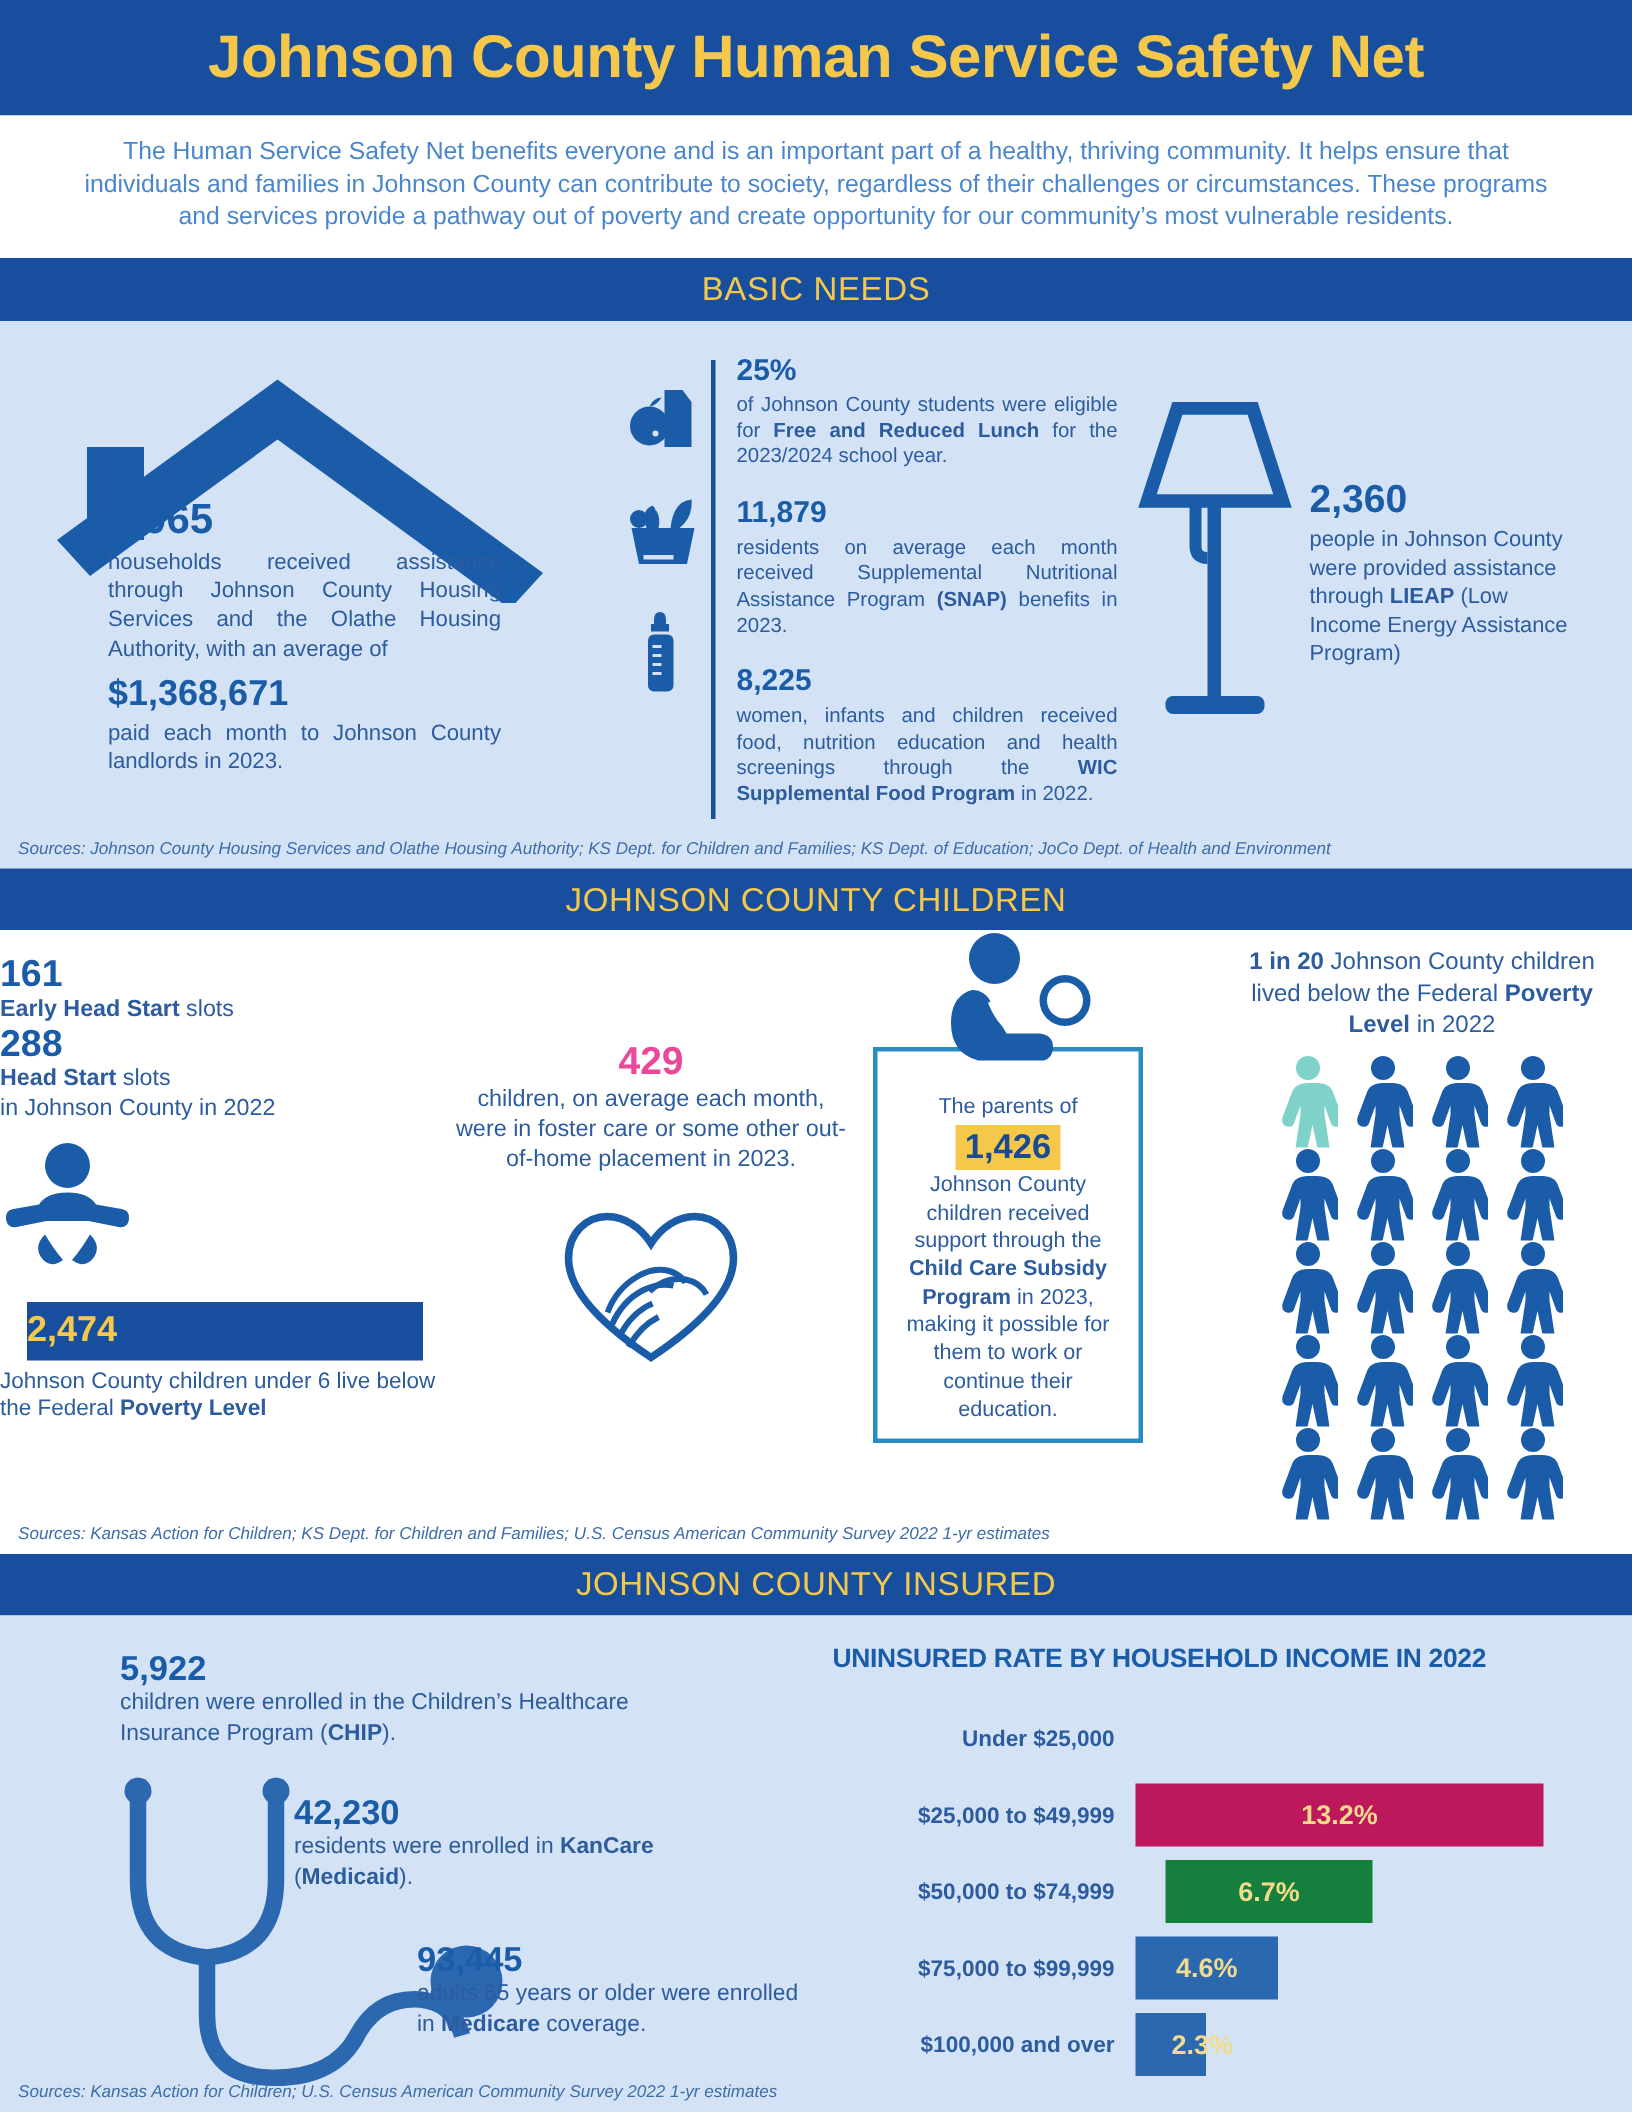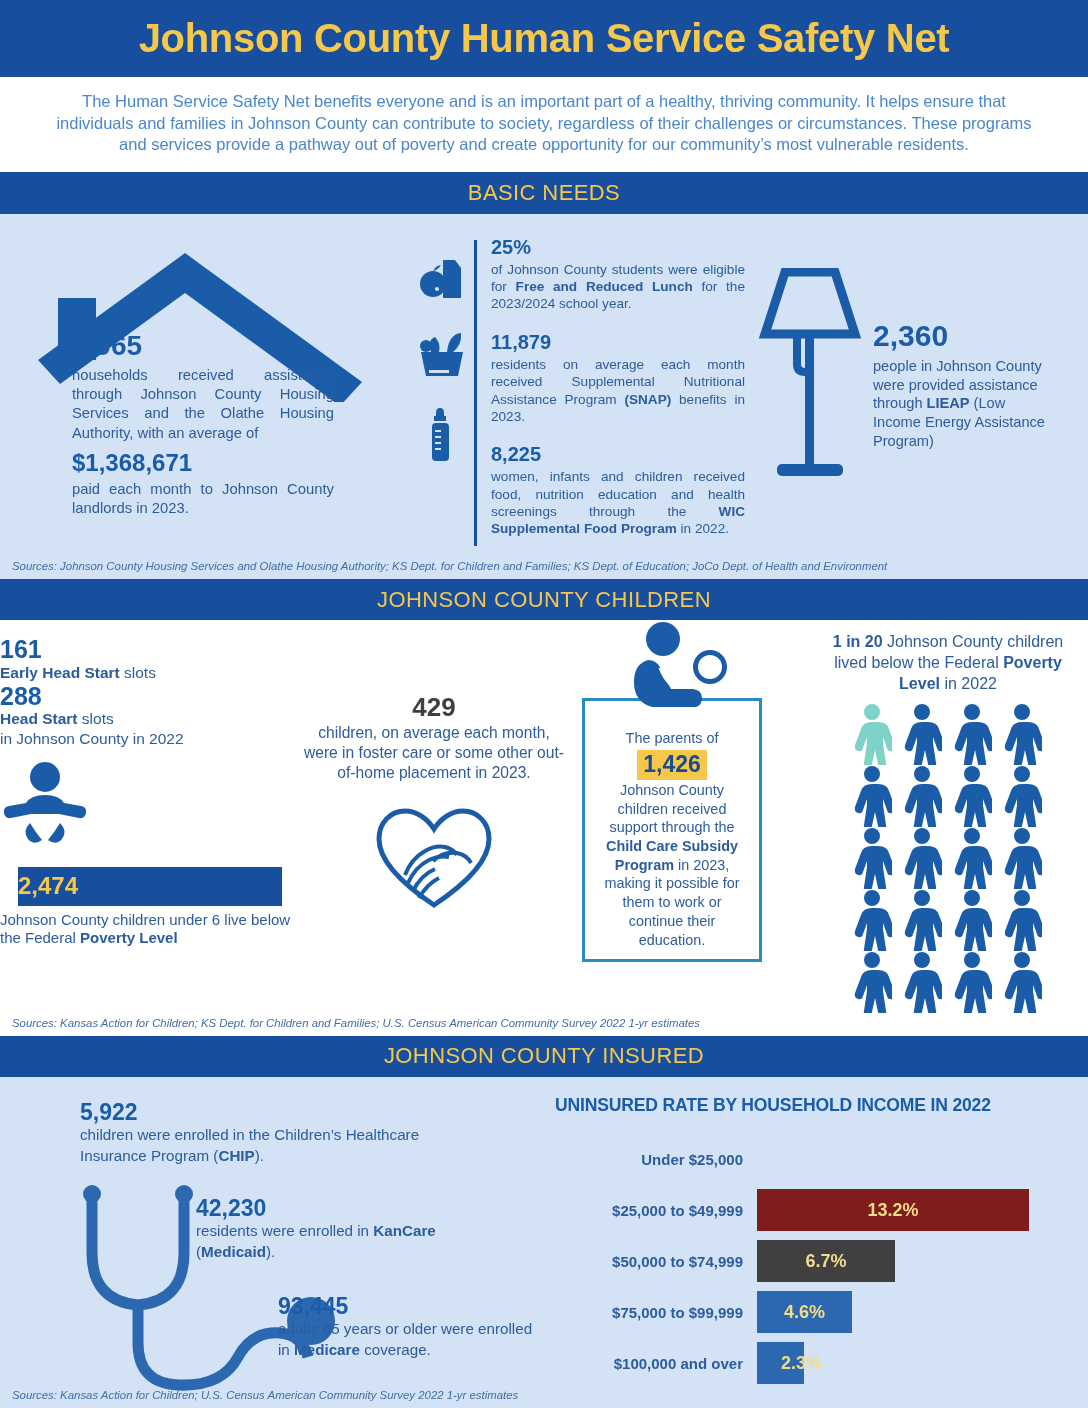--- a/index.html
+++ b/index.html
@@ -81,35 +81,35 @@
   .house-text .big2 { display:block; text-align:center; font-size:24px; font-weight:700; color:#1B5CA8; margin:4px 0 2px;}
 
   .bn-icons { width:64px; display:flex; flex-direction:column; align-items:center; gap:30px; padding-top:22px;}
   .bn-divider { width:3px; background:#174E9E; margin:4px 14px 10px 0; }
   .bn-items { flex:1; padding-right:10px; }
   .bn-item { margin-bottom:18px; }
   .bn-item .h { font-size:20px; font-weight:700; color:#1B5CA8; display:block; margin-bottom:2px;}
   .bn-item .t { font-size:13.6px; line-height:1.28; color:#2C5C9E; text-align:justify; text-align-last:left;}
 
   .lamp-text { padding-left:8px; width:190px; font-size:14.6px; line-height:1.30; color:#2C5C9E; padding-top:48px;}
-  .lamp-text .h { display:block; font-size:30px; font-weight:700; color:#1B5CA8; margin-bottom:2px;}
+  .lamp-text .h { display:block; font-size:26px; font-weight:700; color:#1B5CA8; margin-bottom:2px;}
 
   
   .child-wrap { display:flex; padding:10px 0 0 0; }
   .ch1 { width:300px; text-align:left; padding-top:6px; }
   .ch1 .n { font-size:25px; font-weight:700; color:#1B5CA8; line-height:1.1;}
   .ch1 .s { font-size:15.5px; color:#2C5C9E; line-height:1.22;}
   .ch1 .s2 { font-size:15.5px; color:#2C5C9E; line-height:1.3; margin-bottom:4px;}
   .baby { margin:8px auto 6px; }
   .blue-box { background:#174E9E; padding:5px 0 6px; margin:0 18px; }
   .blue-box .v { color:#F5C84C; font-size:24px; font-weight:700; }
   .ch1 .cap { font-size:15px; line-height:1.22; color:#2C5C9E; margin-top:5px;}
 
   .ch2 { width:268px; text-align:center; padding-top:62px; }
-  .ch2 .n { font-size:26px; font-weight:700; color:#404040; }
+  .ch2 .n { font-size:26px; font-weight:700; color:#ec4899; }
   .ch2 .t { font-size:15.6px; line-height:1.28; color:#2C5C9E; }
   .heart { margin-top:22px; }
 
   .ch3 { width:240px; position:relative; }
   .ch3 .parent-icon { position:absolute; left:62px; top:-8px; z-index:2; }
   .ccbox {
     position:absolute; left:14px; top:68px; width:180px;
     border:3px solid #2B8CC4; background:#ffffff;
     padding:28px 10px 10px; text-align:center;
     font-size:14.4px; line-height:1.30; color:#2C5C9E;
@@ -420,27 +420,27 @@
       </div>
 
       <div class="ins-right">
         <div class="chart-title">UNINSURED RATE BY HOUSEHOLD INCOME IN 2022</div>
         <div class="chart" id="chart">
             <div class="chart-row">
               <div class="chart-label">Under $25,000</div>
             </div>
             <div class="chart-row">
               <div class="chart-label">$25,000 to $49,999</div>
-              <div class="chart-bar" style="background: #7f1d1d; width: 272px;">
+              <div class="chart-bar" style="background: #be185d; width: 272px;">
                 <span style="color: rgb(242, 220, 140);">13.2%</span>
               </div>
             </div>
             <div class="chart-row">
               <div class="chart-label">$50,000 to $74,999</div>
-              <div class="chart-bar" style="background: #404040; width: 138px;">
+              <div class="chart-bar" style="background: #15803d; width: 138px; margin-left: 20px;">
                 <span style="color: rgb(242, 220, 140);">6.7%</span>
               </div>
             </div>
             <div class="chart-row">
               <div class="chart-label">$75,000 to $99,999</div>
               <div class="chart-bar" style="background: rgb(44, 104, 176); width: 95px; text-align: right;">
                 <span style="color: rgb(242, 220, 140);">4.6%</span>
               </div>
             </div>
             <div class="chart-row">

